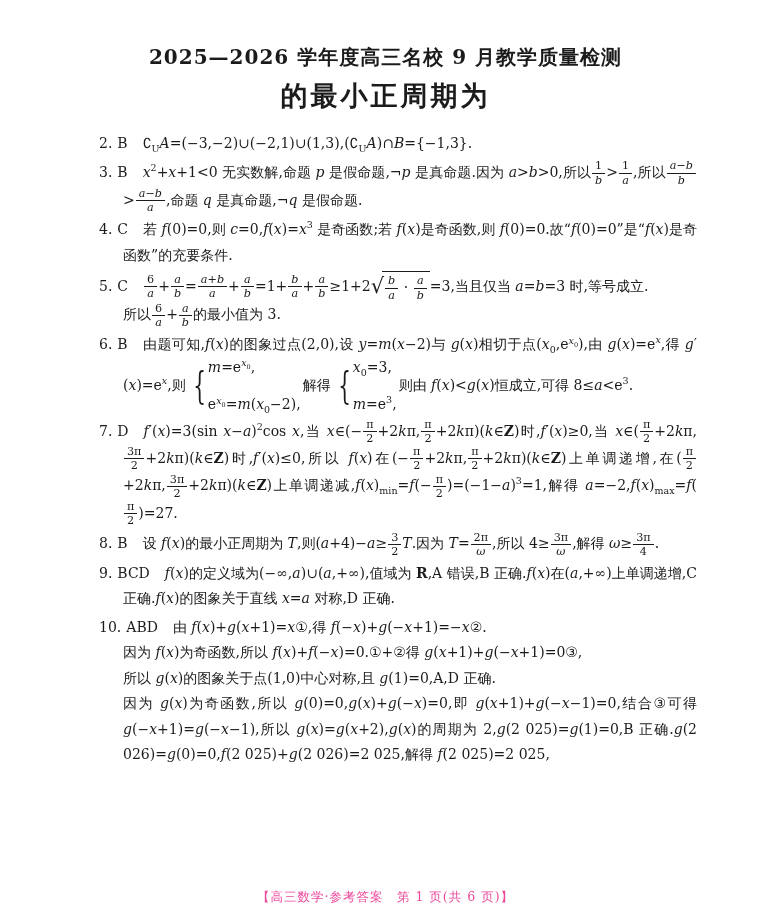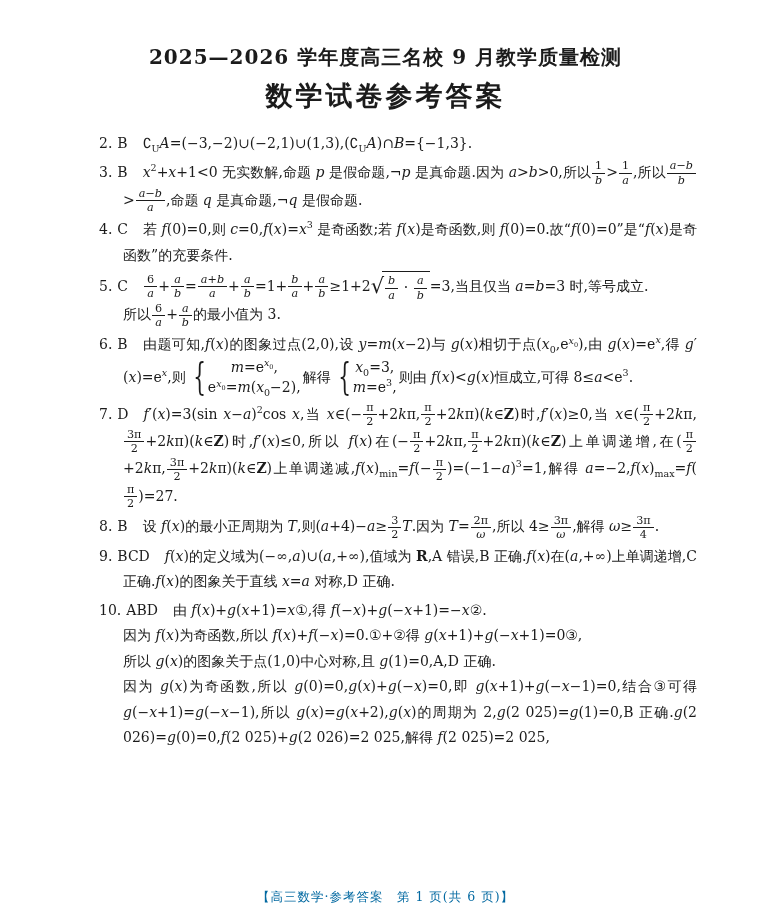--- a/index.html
+++ b/index.html
@@ -26,31 +26,31 @@
   .frac{display:inline-block;text-align:center;vertical-align:middle;
         font-size:0.8em;line-height:1.18;margin:0 1px;text-indent:0;}
   .frac .num{display:block;border-bottom:1px solid #1b1b1b;padding:0 3px;}
   .frac .den{display:block;padding:0 3px;}
   .sqrt{display:inline-block;vertical-align:middle;white-space:nowrap;text-indent:0;}
   .rsign{font-size:1.5em;vertical-align:middle;margin-right:-2px;line-height:1;}
   .rbody{display:inline-block;border-top:1px solid #1b1b1b;vertical-align:middle;
          padding:2px 2px 0;text-indent:0;}
   .cases{display:inline-flex;align-items:center;vertical-align:middle;margin:0 2px;text-indent:0;}
   .brace{font-size:2.6em;font-weight:300;line-height:0.9;transform:scaleX(0.55);margin-right:-3px;}
-  .ccol{display:inline-flex;flex-direction:column;row-gap:1px;text-align:center;text-indent:0;}
+  .ccol{display:inline-flex;flex-direction:column;row-gap:18px;text-align:left;text-indent:0;}
   .cline{white-space:nowrap;line-height:1.4;}
   .page-footer{position:absolute;top:889px;left:0;width:771px;text-align:center;
-               font-size:12.5px;color:#0369a1;letter-spacing:1px;}
+               font-size:12.5px;color:#ec4899;letter-spacing:1px;}
 </style>
 </head>
 <body>
 
 <div class="page-header">
   <div class="title-1">2025—2026 学年度高三名校 9 月教学质量检测</div>
-  <div class="title-2">数学试卷参考答案</div>
+  <div class="title-2">的最小正周期为</div>
 </div>
 
 <div class="questions">
     <div class="question"><span class="qnum">2.</span><span class="qans">B</span><span class="qbody"><span>∁</span><sub><span>U</span></sub><span class="mi">A</span><span>=(−3,−2)∪(−2,1)∪(1,3),(∁</span><sub><span>U</span></sub><span class="mi">A</span><span>)∩</span><span class="mi">B</span><span>={−1,3}.</span></span></div>
     <div class="question"><span class="qnum">3.</span><span class="qans">B</span><span class="qbody"><span class="mi">x</span><sup><span>2</span></sup><span>+</span><span class="mi">x</span><span>+1&lt;0 无实数解,命题 </span><span class="mi">p</span><span> 是假命题,¬</span><span class="mi">p</span><span> 是真命题.因为 </span><span class="mi">a</span><span>&gt;</span><span class="mi">b</span><span>&gt;0,所以</span><span class="frac"><span class="num"><span>1</span></span><span class="den"><span class="mi">b</span></span></span><span>&gt;</span><span class="frac"><span class="num"><span>1</span></span><span class="den"><span class="mi">a</span></span></span><span>,所以</span><span class="frac"><span class="num"><span class="mi">a</span><span>−</span><span class="mi">b</span></span><span class="den"><span class="mi">b</span></span></span><span>&gt;</span><span class="frac"><span class="num"><span class="mi">a</span><span>−</span><span class="mi">b</span></span><span class="den"><span class="mi">a</span></span></span><span>,命题 </span><span class="mi">q</span><span> 是真命题,¬</span><span class="mi">q</span><span> 是假命题.</span></span></div>
     <div class="question"><span class="qnum">4.</span><span class="qans">C</span><span class="qbody"><span>若 </span><span class="mi">f</span><span>(0)=0,则 </span><span class="mi">c</span><span>=0,</span><span class="mi">f</span><span>(</span><span class="mi">x</span><span>)=</span><span class="mi">x</span><sup><span>3</span></sup><span> 是奇函数;若 </span><span class="mi">f</span><span>(</span><span class="mi">x</span><span>)是奇函数,则 </span><span class="mi">f</span><span>(0)=0.故“</span><span class="mi">f</span><span>(0)=0”是“</span><span class="mi">f</span><span>(</span><span class="mi">x</span><span>)是奇函数”的充要条件.</span></span></div>
     <div class="question"><span class="qnum">5.</span><span class="qans">C</span><span class="qbody"><span class="frac"><span class="num"><span>6</span></span><span class="den"><span class="mi">a</span></span></span><span>+</span><span class="frac"><span class="num"><span class="mi">a</span></span><span class="den"><span class="mi">b</span></span></span><span>=</span><span class="frac"><span class="num"><span class="mi">a</span><span>+</span><span class="mi">b</span></span><span class="den"><span class="mi">a</span></span></span><span>+</span><span class="frac"><span class="num"><span class="mi">a</span></span><span class="den"><span class="mi">b</span></span></span><span>=1+</span><span class="frac"><span class="num"><span class="mi">b</span></span><span class="den"><span class="mi">a</span></span></span><span>+</span><span class="frac"><span class="num"><span class="mi">a</span></span><span class="den"><span class="mi">b</span></span></span><span>≥1+2</span><span class="sqrt"><span class="rsign">√</span><span class="rbody"><span class="frac"><span class="num"><span class="mi">b</span></span><span class="den"><span class="mi">a</span></span></span><span> · </span><span class="frac"><span class="num"><span class="mi">a</span></span><span class="den"><span class="mi">b</span></span></span></span></span><span>=3,当且仅当 </span><span class="mi">a</span><span>=</span><span class="mi">b</span><span>=3 时,等号成立.</span><br><span>所以</span><span class="frac"><span class="num"><span>6</span></span><span class="den"><span class="mi">a</span></span></span><span>+</span><span class="frac"><span class="num"><span class="mi">a</span></span><span class="den"><span class="mi">b</span></span></span><span>的最小值为 3.</span></span></div>
     <div class="question"><span class="qnum">6.</span><span class="qans">B</span><span class="qbody"><span>由题可知,</span><span class="mi">f</span><span>(</span><span class="mi">x</span><span>)的图象过点(2,0),设 </span><span class="mi">y</span><span>=</span><span class="mi">m</span><span>(</span><span class="mi">x</span><span>−2)与 </span><span class="mi">g</span><span>(</span><span class="mi">x</span><span>)相切于点(</span><span class="mi">x</span><sub><span>0</span></sub><span>,e</span><sup><span class="mi">x</span><sub><span>0</span></sub></sup><span>),由 </span><span class="mi">g</span><span>(</span><span class="mi">x</span><span>)=e</span><sup><span class="mi">x</span></sup><span>,得 </span><span class="mi">g</span><span>′(</span><span class="mi">x</span><span>)=e</span><sup><span class="mi">x</span></sup><span>,则</span><span class="cases">
           <span class="brace">{</span>
           <span class="ccol">

